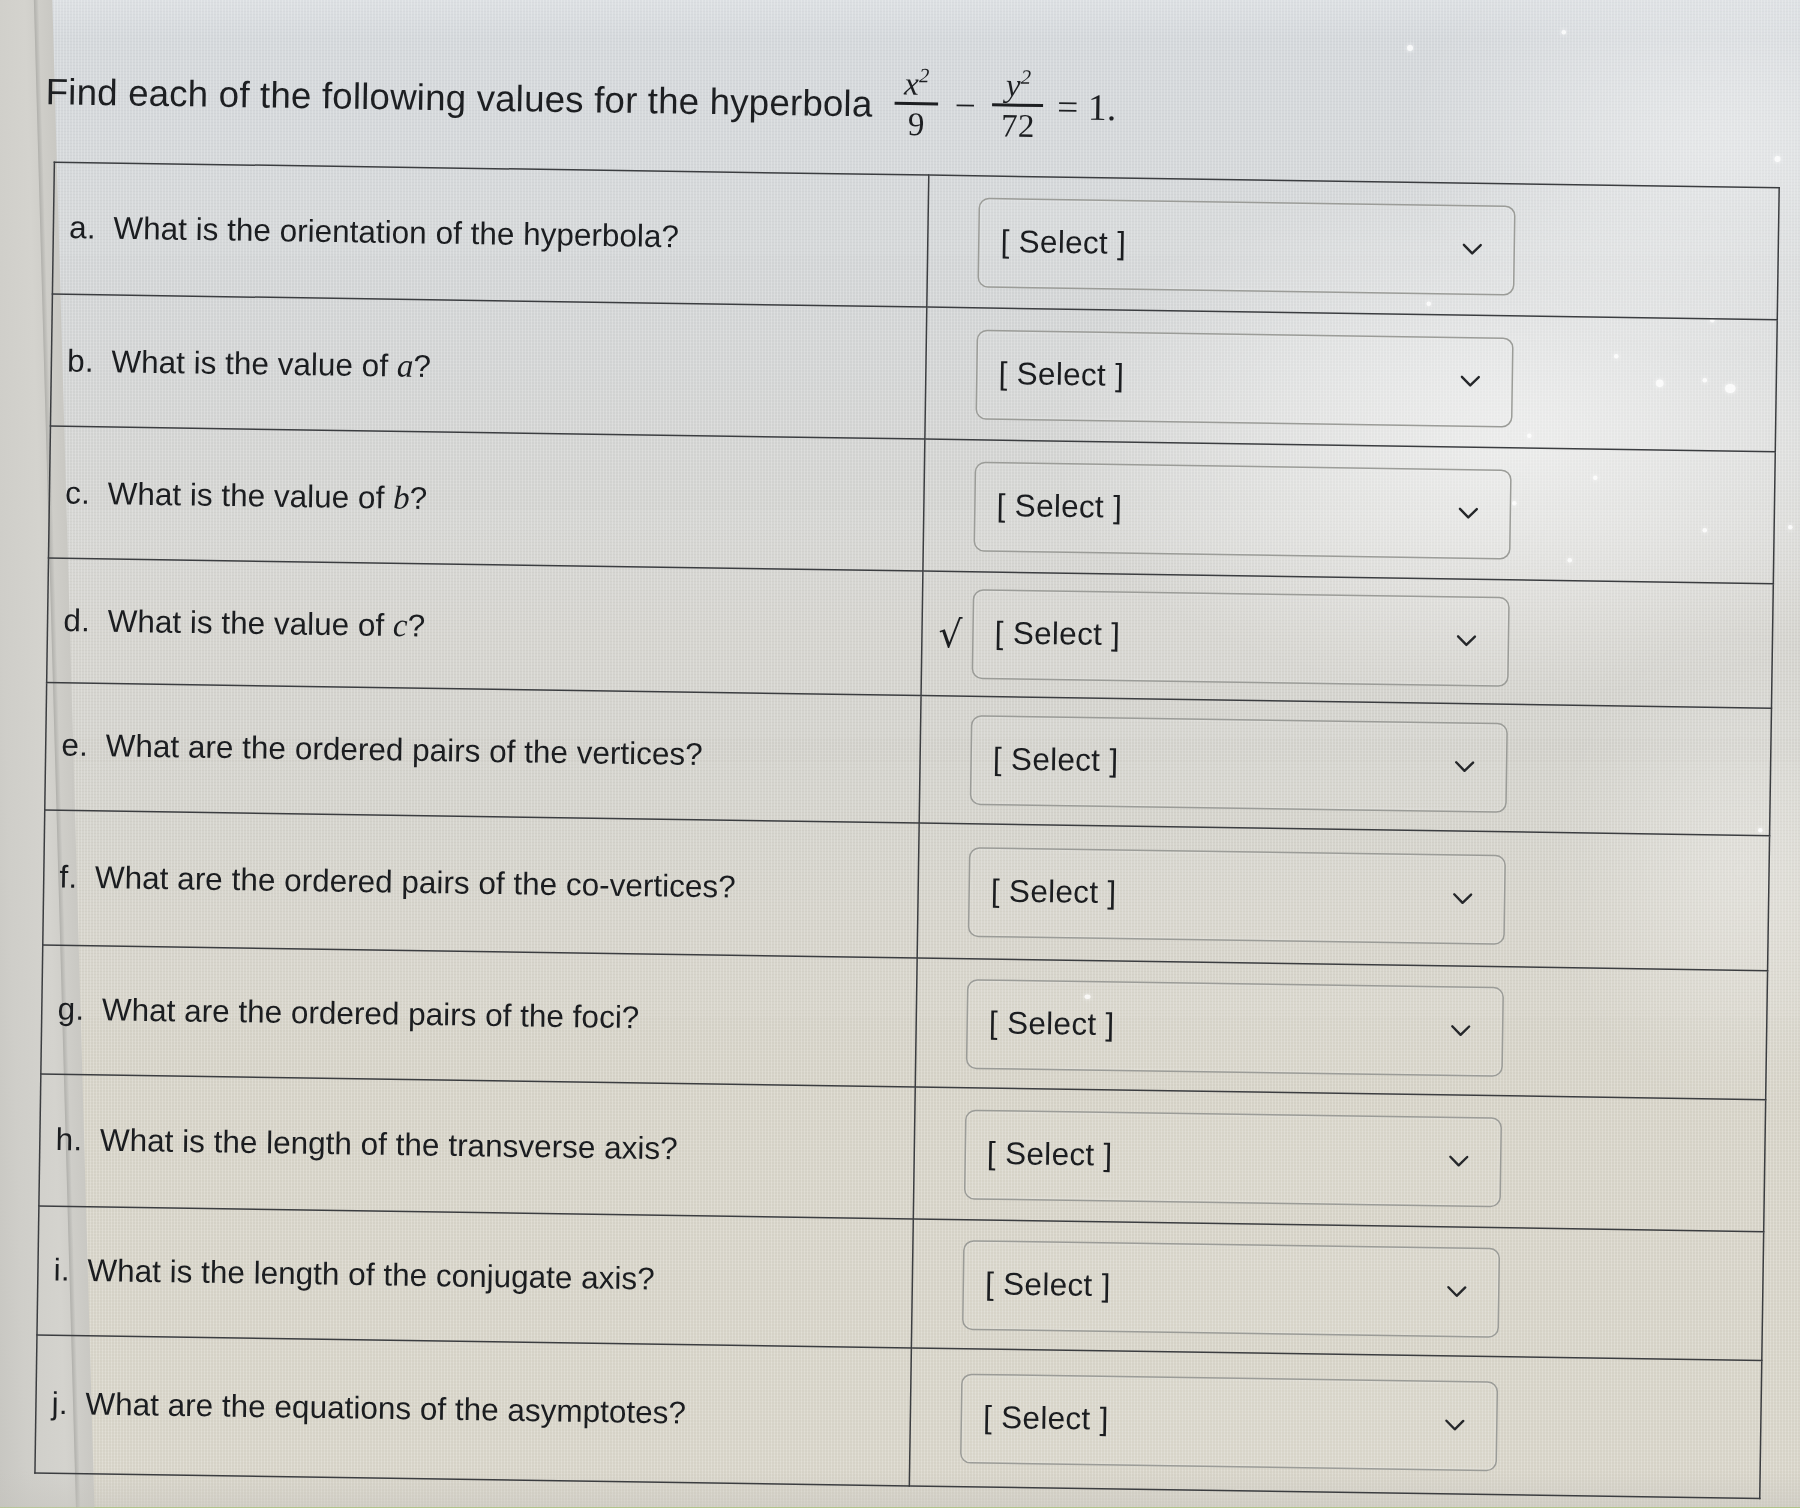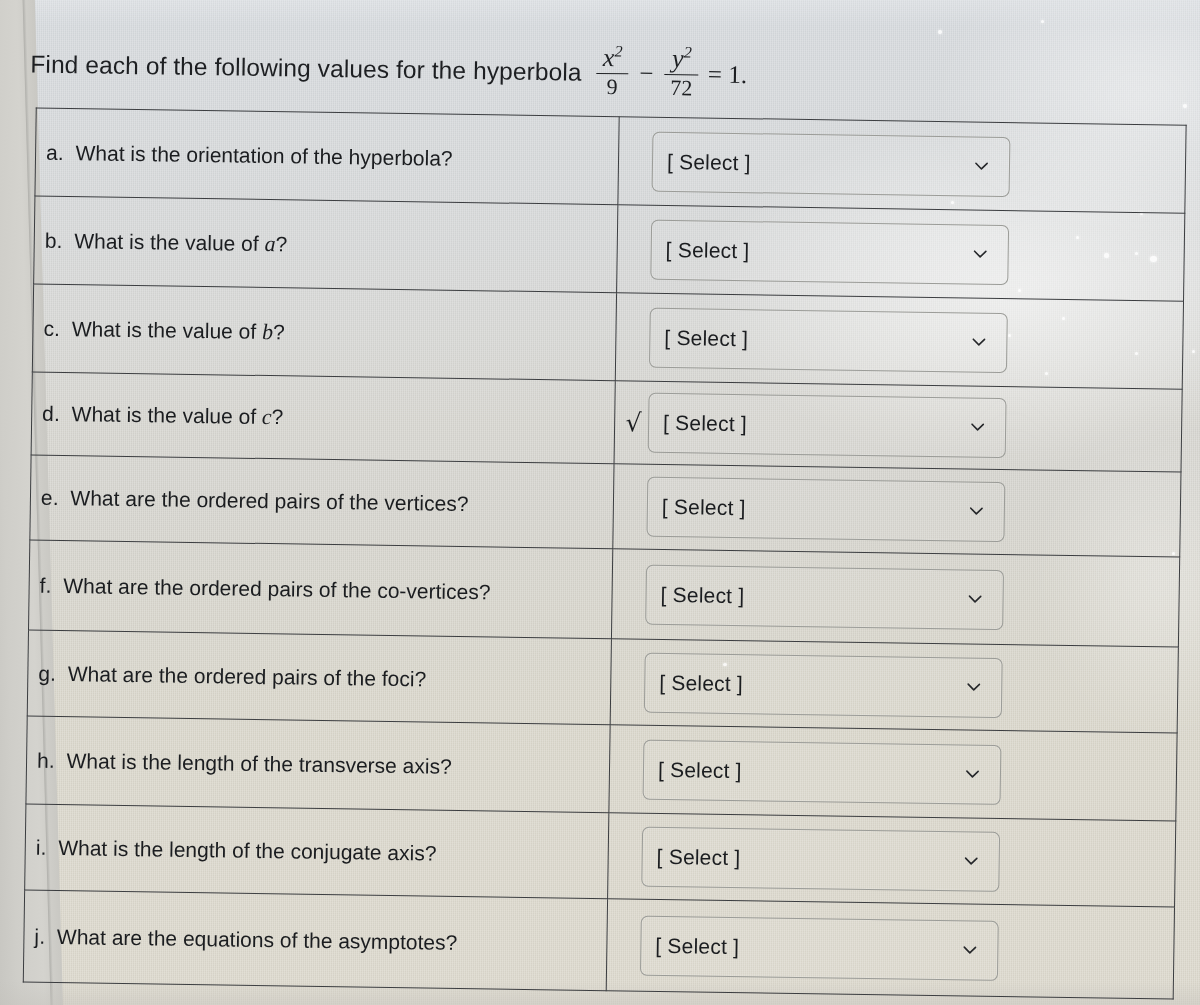--- a/index.html
+++ b/index.html
@@ -144,21 +144,21 @@
     flex-direction: column;
     align-items: center;
     vertical-align: middle;
     line-height: 1.02;
     margin: 0 5px;
     position: relative;
     top: -1px;
   }
   .frac .num {
     padding: 0 6px 1px 6px;
-    font-size: 26px;
+    font-size: 22px;
   }
   .frac .den {
     padding: 2px 6px 0 6px;
     font-size: 22px;
     font-style: normal;
     font-family: "Liberation Serif", serif;
   }
   .frac .bar {
     width: 100%;
     height: 1.6px;

